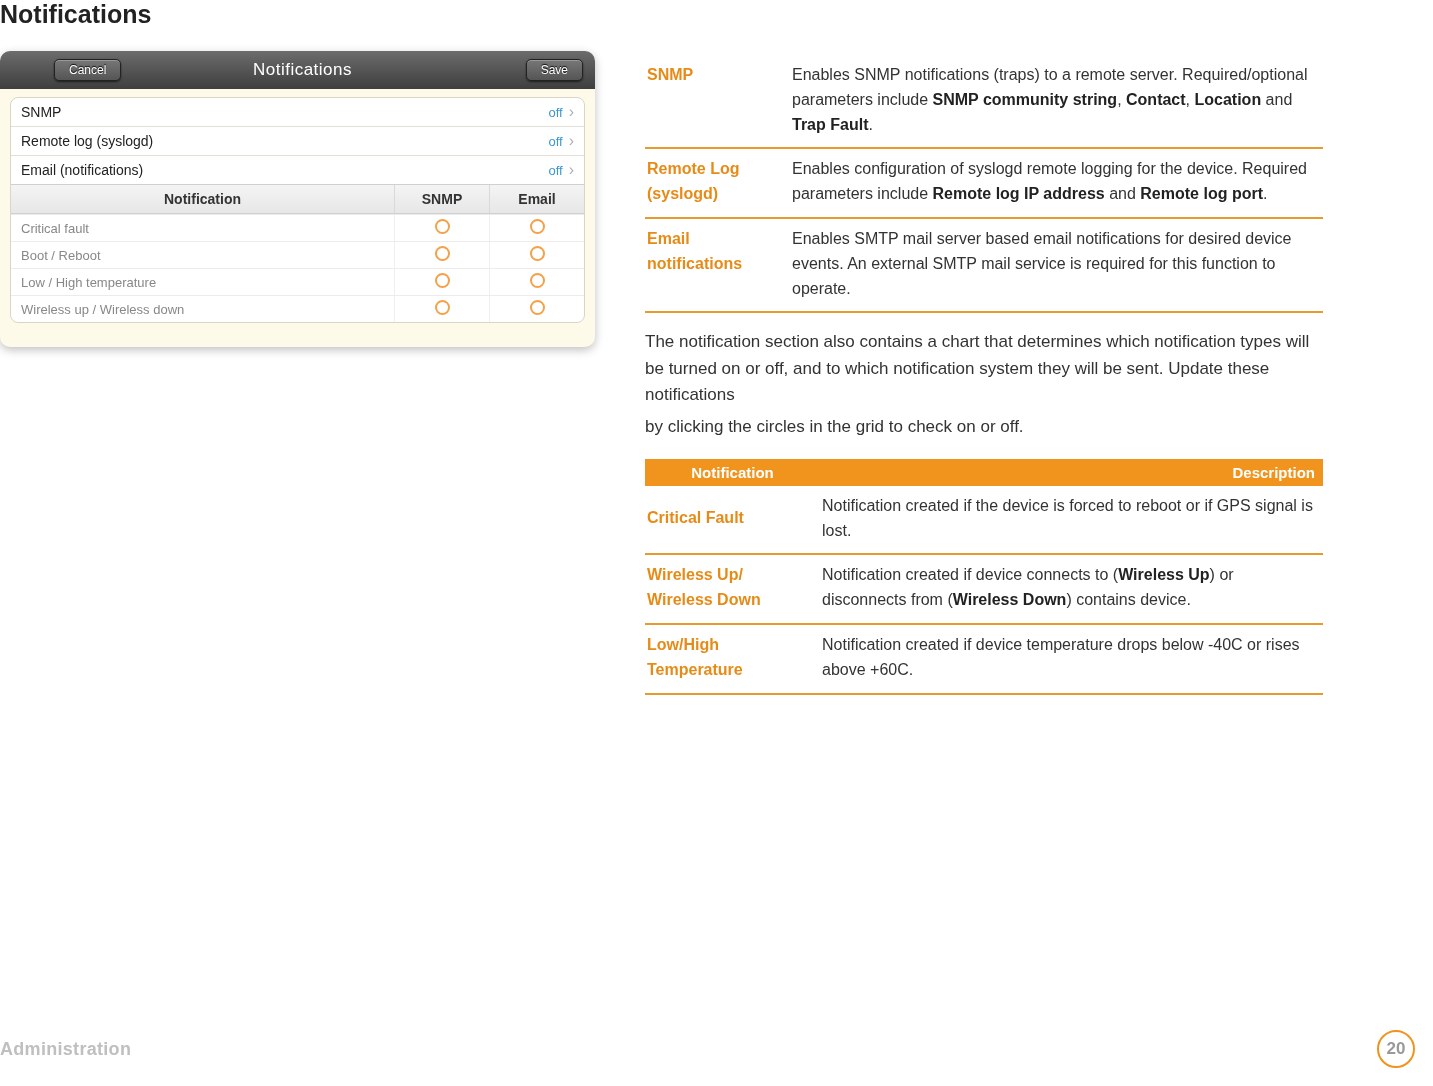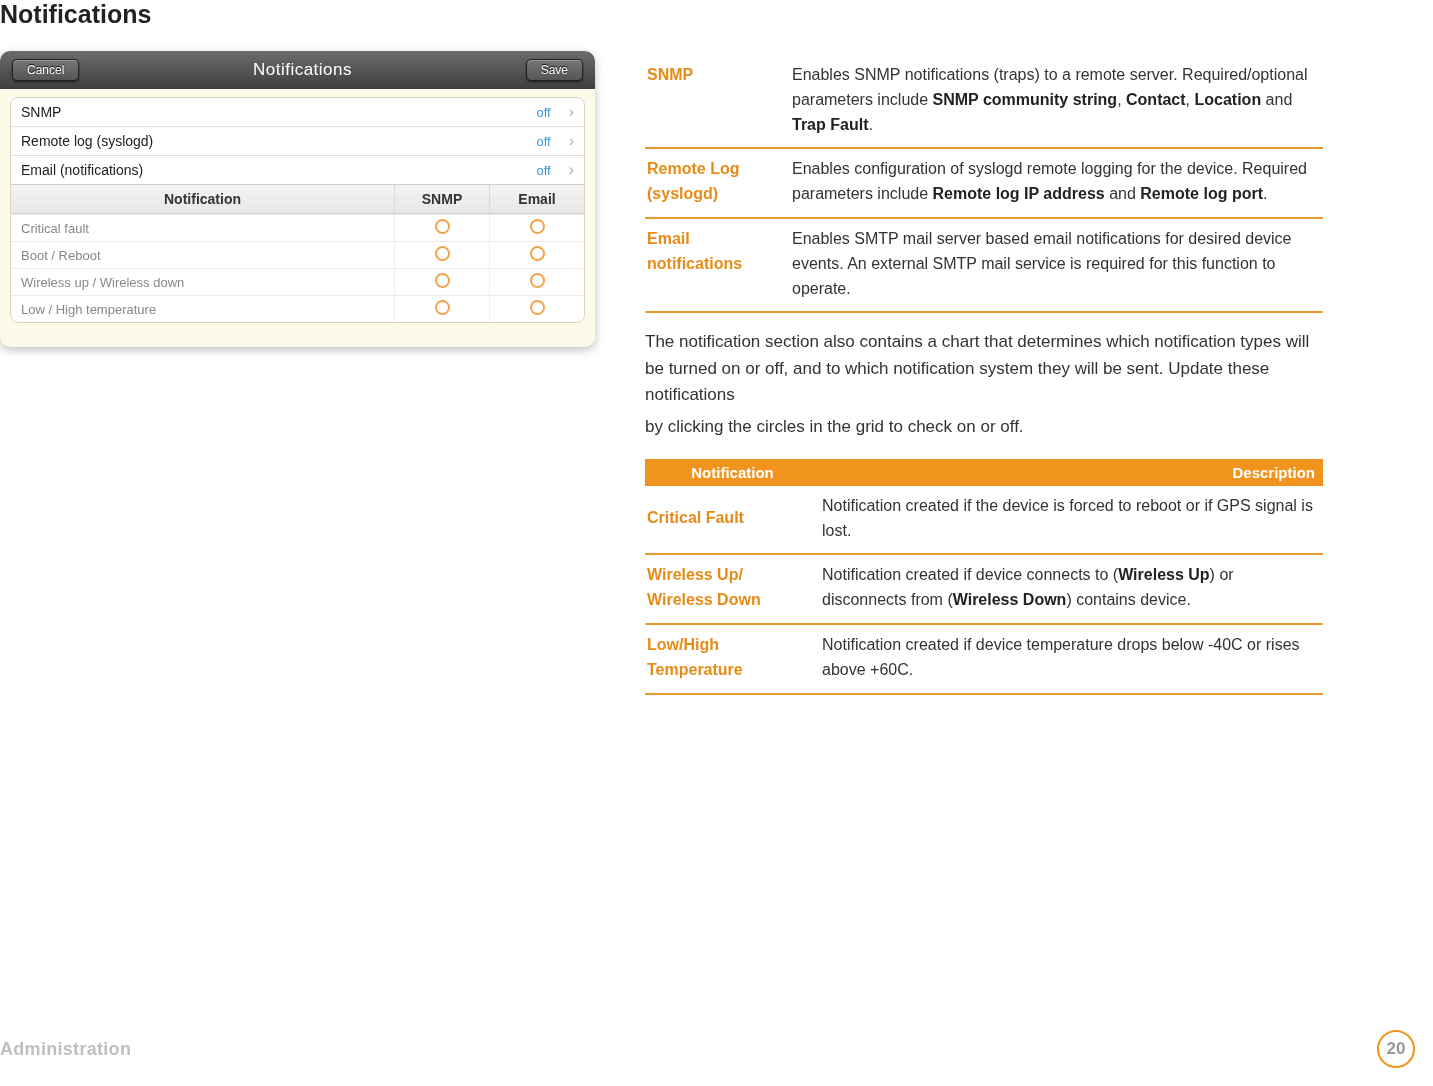--- a/index.html
+++ b/index.html
@@ -57,41 +57,42 @@
   }
   .shot-btn {
     background: linear-gradient(#777,#555);
     border: 1px solid #222;
     border-radius: 5px;
     color: #fff;
     font-size: 12px;
     padding: 3px 14px;
     box-shadow: inset 0 1px 0 rgba(255,255,255,.25), 0 1px 2px rgba(0,0,0,.6);
     text-shadow: 0 -1px 1px #000;
+    margin-left: 42px;
   }
   .shot-body {
     padding: 8px 10px 24px 10px;
   }
   .list-panel {
     background: #fff;
     border: 1px solid #d9d6c7;
     border-radius: 8px;
     overflow: hidden;
   }
   .list-row {
     display: flex;
     align-items: center;
     justify-content: space-between;
     padding: 6px 10px;
     font-size: 14px;
     color: #222;
     border-top: 1px solid #e2e0d3;
   }
   .list-row:first-child { border-top: none; }
-  .list-row .state { color: #3b97d3; font-size: 13px; display: flex; align-items: center; gap: 18px; }
+  .list-row .state { color: #3b97d3; font-size: 13px; display: flex; align-items: center; gap: 6px; }
   .chev { color: #b0b0b0; font-size: 16px; line-height: 1; }
   .grid-head {
     display: flex;
     background: linear-gradient(#f4f4f4,#e7e7e7);
     border-top: 1px solid #d0d0d0;
     border-bottom: 1px solid #d0d0d0;
     color: #333;
     font-size: 14px;
     font-weight: bold;
   }
@@ -208,26 +209,26 @@
             <div class="gr-name">Critical fault</div>
             <div class="gr-col"><span class="radio"></span></div>
             <div class="gr-col"><span class="radio"></span></div>
           </div>
           <div class="grid-row">
             <div class="gr-name">Boot / Reboot</div>
             <div class="gr-col"><span class="radio"></span></div>
             <div class="gr-col"><span class="radio"></span></div>
           </div>
           <div class="grid-row">
+            <div class="gr-name">Low / High temperature</div>
+            <div class="gr-col"><span class="radio"></span></div>
+            <div class="gr-col"><span class="radio"></span></div>
+          </div>
+          <div class="grid-row">
             <div class="gr-name">Wireless up / Wireless down</div>
-            <div class="gr-col"><span class="radio"></span></div>
-            <div class="gr-col"><span class="radio"></span></div>
-          </div>
-          <div class="grid-row">
-            <div class="gr-name">Low / High temperature</div>
             <div class="gr-col"><span class="radio"></span></div>
             <div class="gr-col"><span class="radio"></span></div>
           </div>
         </div>
       </div>
     </div>
   </div>
 
   <div class="right-col">
     <table class="def-table">

